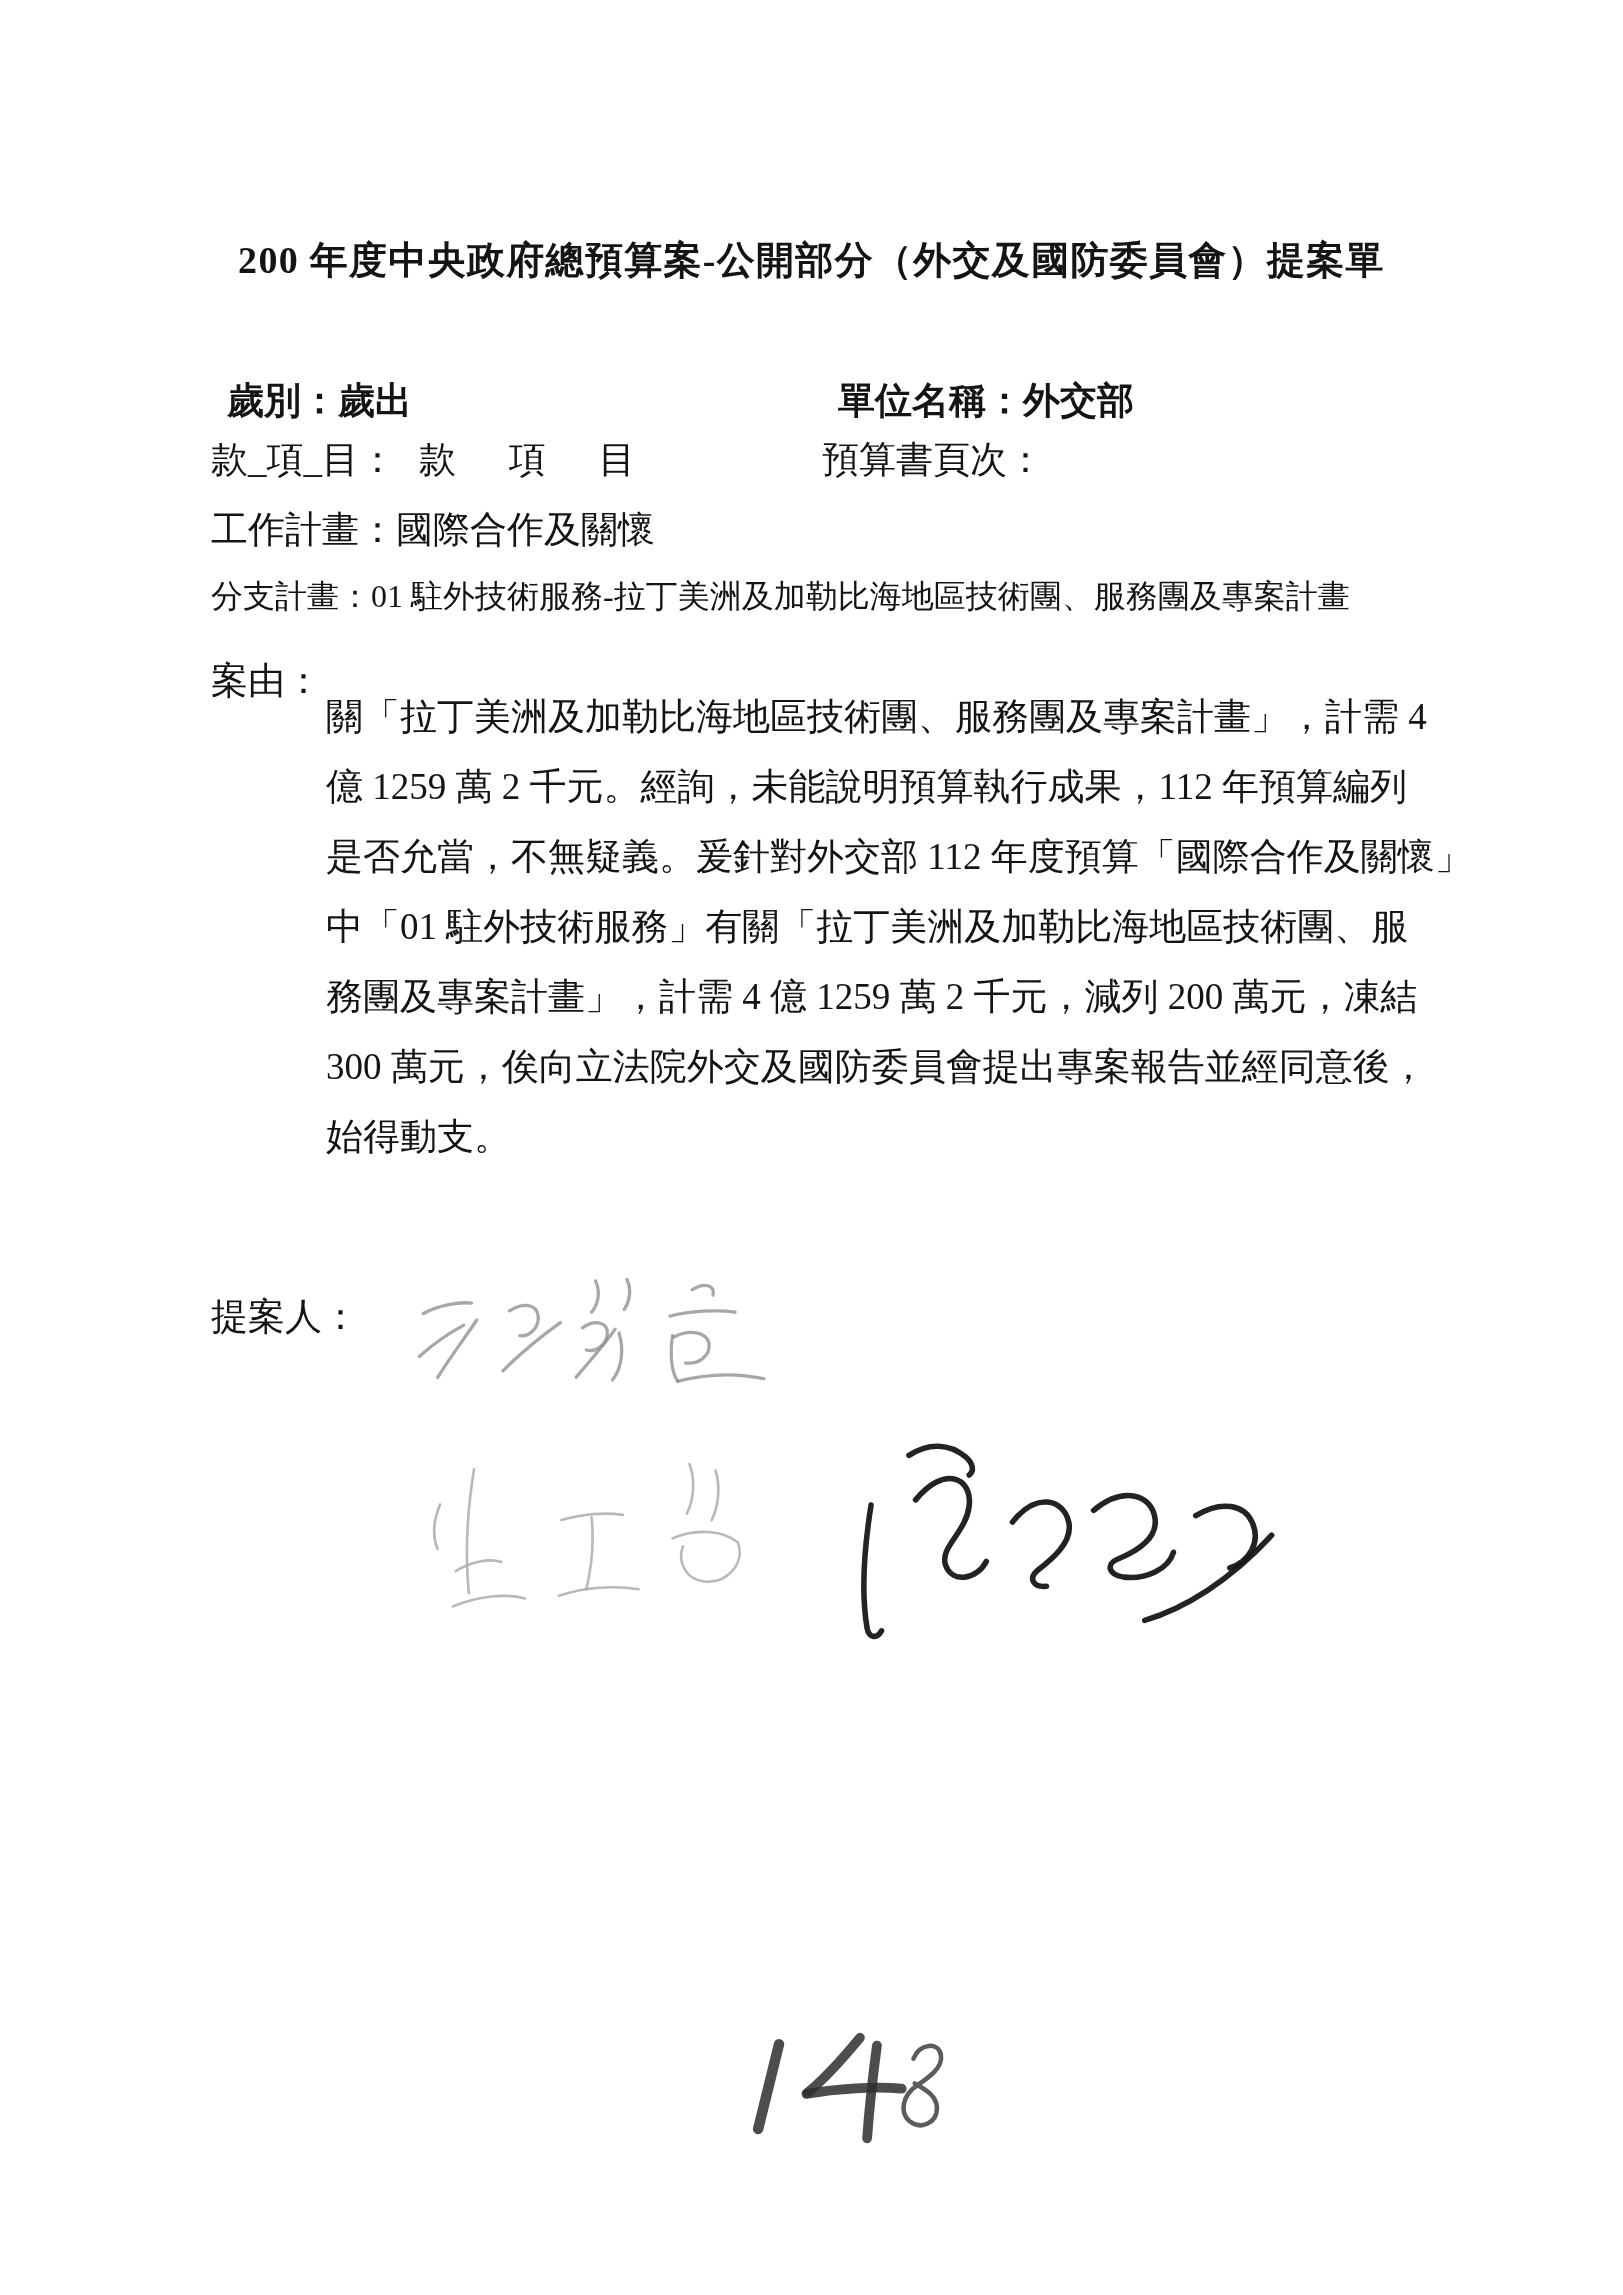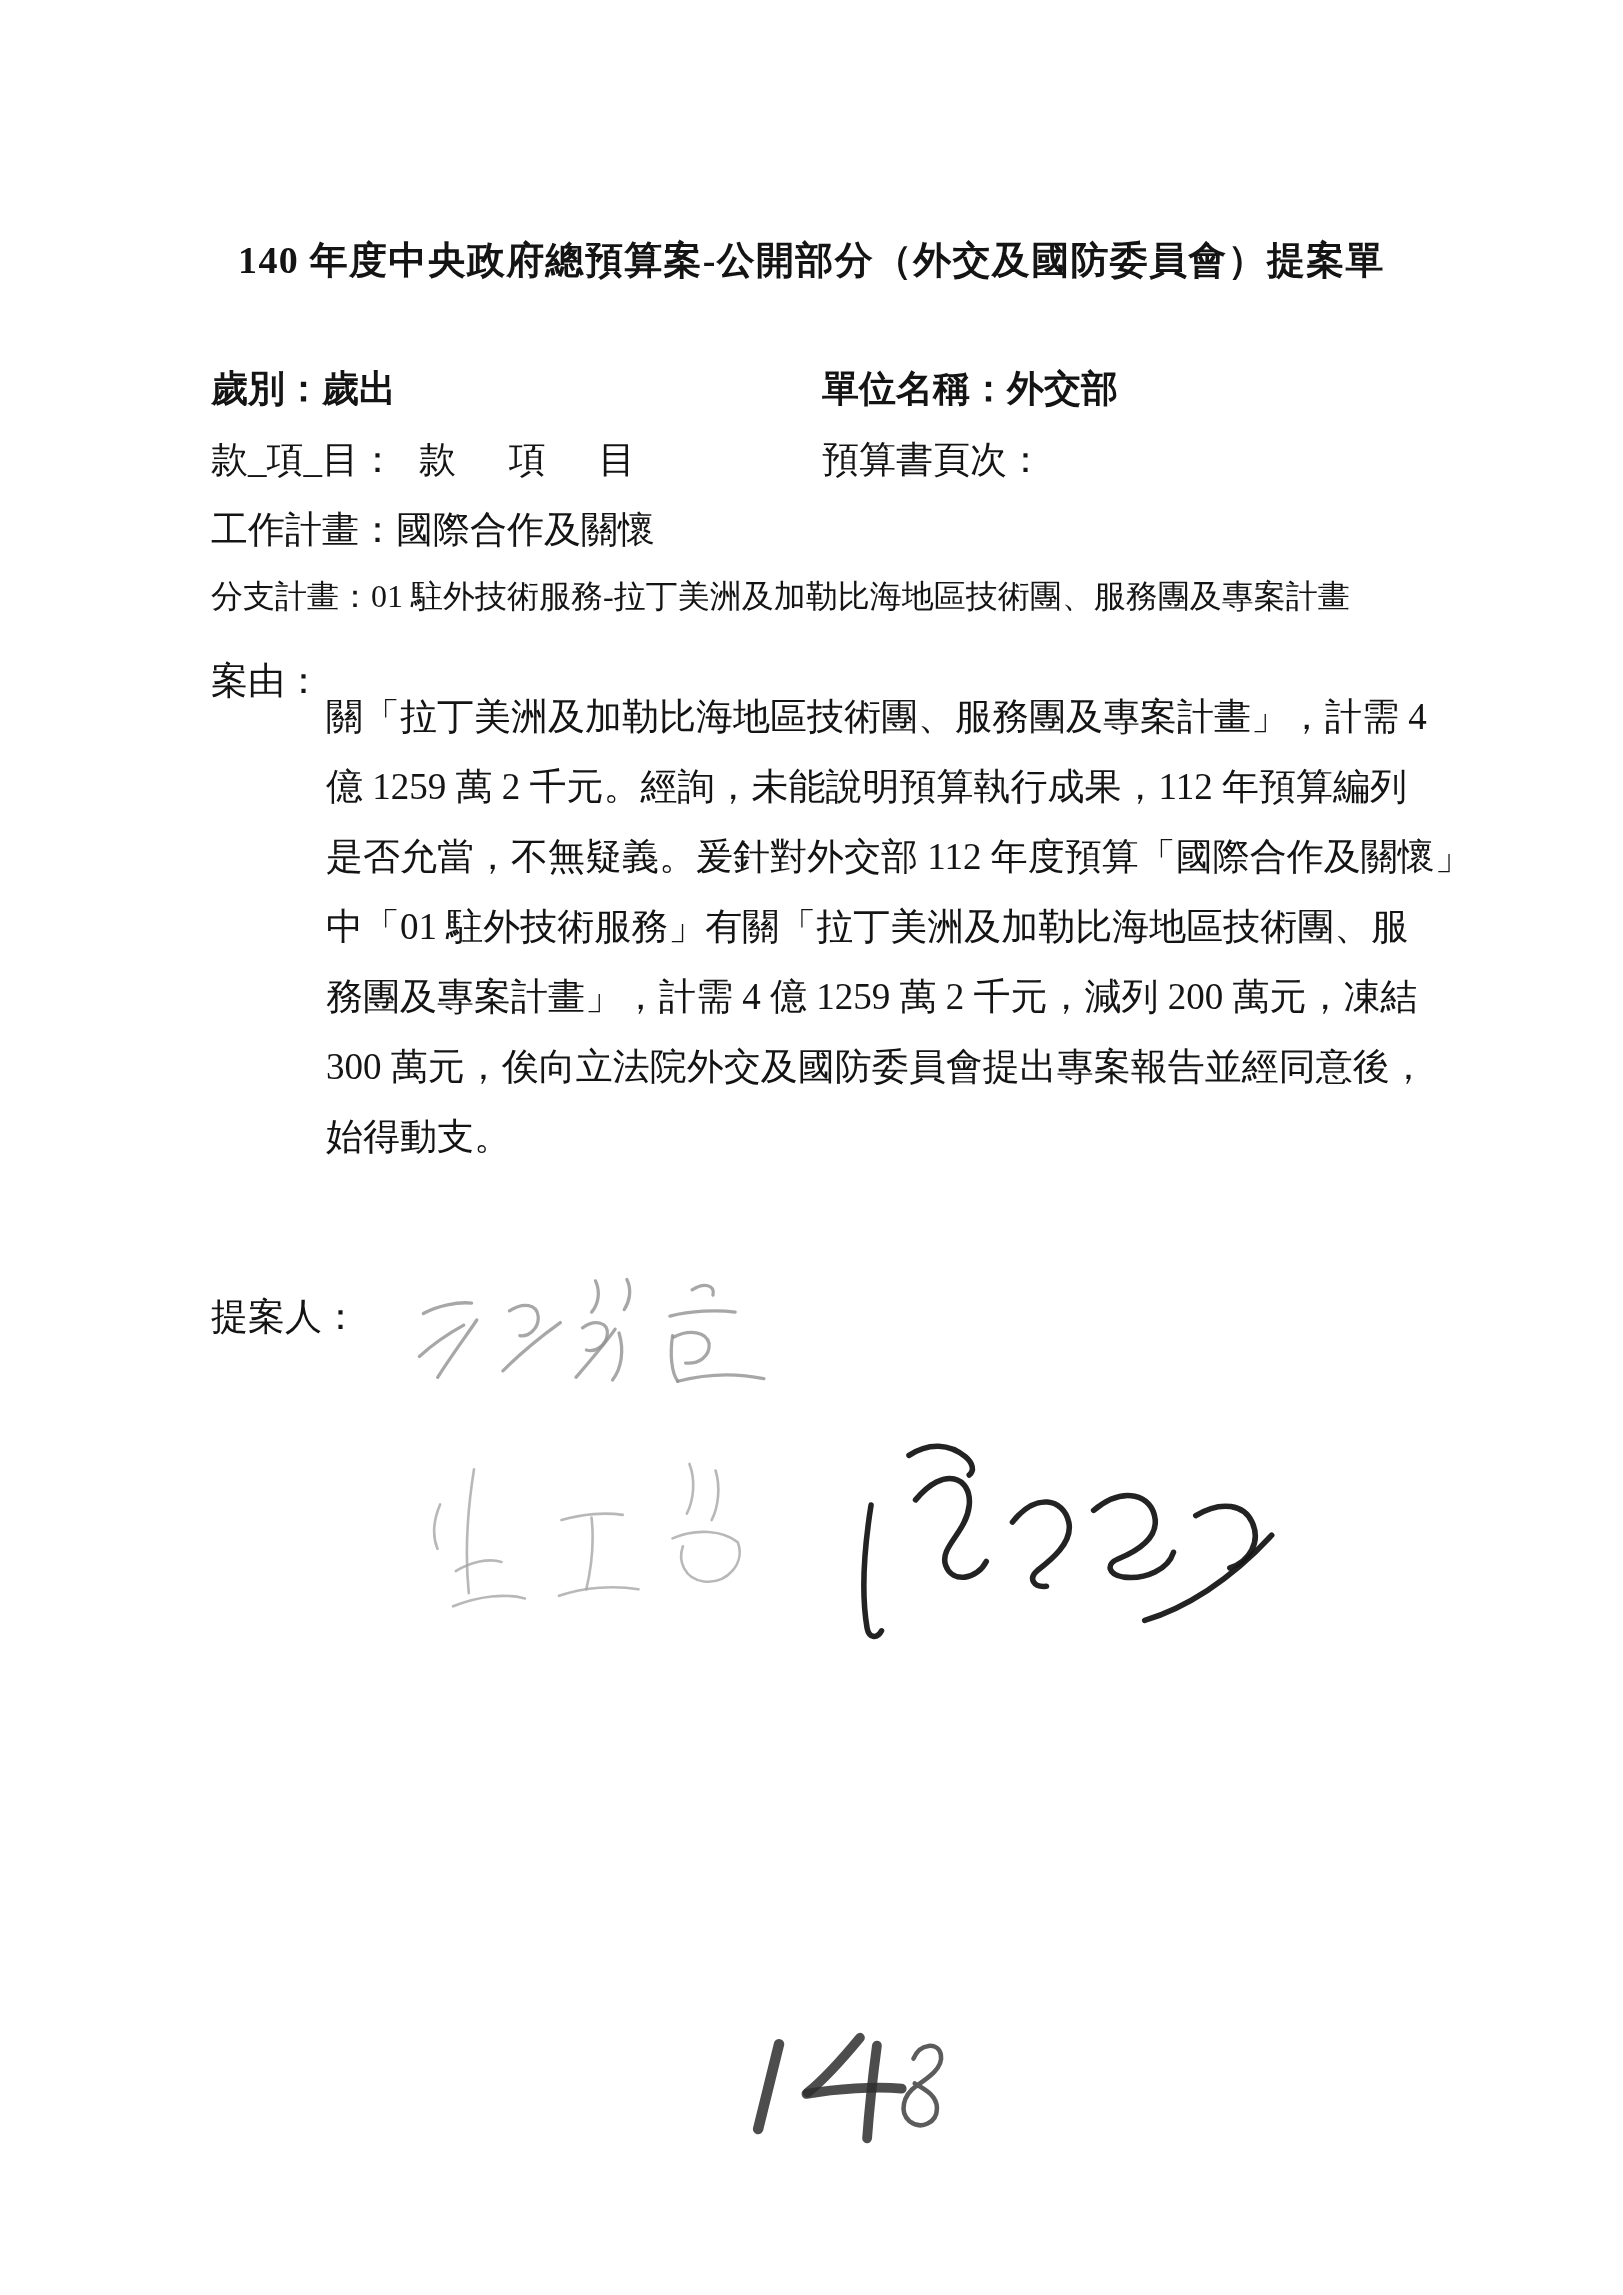--- a/index.html
+++ b/index.html
@@ -14,21 +14,21 @@
   }
   .abs { position:absolute; white-space:nowrap; }
   .bold { font-weight:700; }
   .title {
     left:0; right:0; top:241px;
     text-align:center;
     font-size:38px; font-weight:700;
     letter-spacing:1.3px; line-height:1;
   }
   .field { font-size:37px; line-height:1; }
-  .row1 { top:370px; }
+  .row1 { top:382px;margin-left:16px; }
   .row2 { top:441px; }
   .row3 { top:511px; }
   .row4 { top:580px; font-size:32px; }
   .col-left  { left:211px; }
   .col-right { left:822px; }
   .kxm-value { margin-left:23px; letter-spacing:7.9px; }
   .case-label {
     left:211px; top:646px;
     font-size:37px; line-height:70px;
   }
@@ -50,21 +50,21 @@
   .pageno path { fill:none; stroke-linecap:round; stroke-linejoin:round; }
   .pn-thick { stroke:#2e2e2e; stroke-width:16; opacity:.85; }
   .pn-mid   { stroke:#2e2e2e; stroke-width:15; opacity:.85; }
   .pn-thin  { stroke:#4a4a4a; stroke-width:7;  opacity:.9;  }
 </style>
 </head>
 <body>
 
 <div class="page">
 
-  <div class="abs title">140 年度中央政府總預算案-公開部分（外交及國防委員會）提案單</div>
+  <div class="abs title">200 年度中央政府總預算案-公開部分（外交及國防委員會）提案單</div>
 
   <div class="abs field row1 col-left">
     <span class="bold">歲別：</span><span class="bold">歲出</span>
   </div>
   <div class="abs field row1 col-right">
     <span class="bold">單位名稱：</span><span class="bold">外交部</span>
   </div>
 
   <div class="abs field row2 col-left">
     <span>款_項_目：</span><span class="kxm-value">款　項　目</span>

